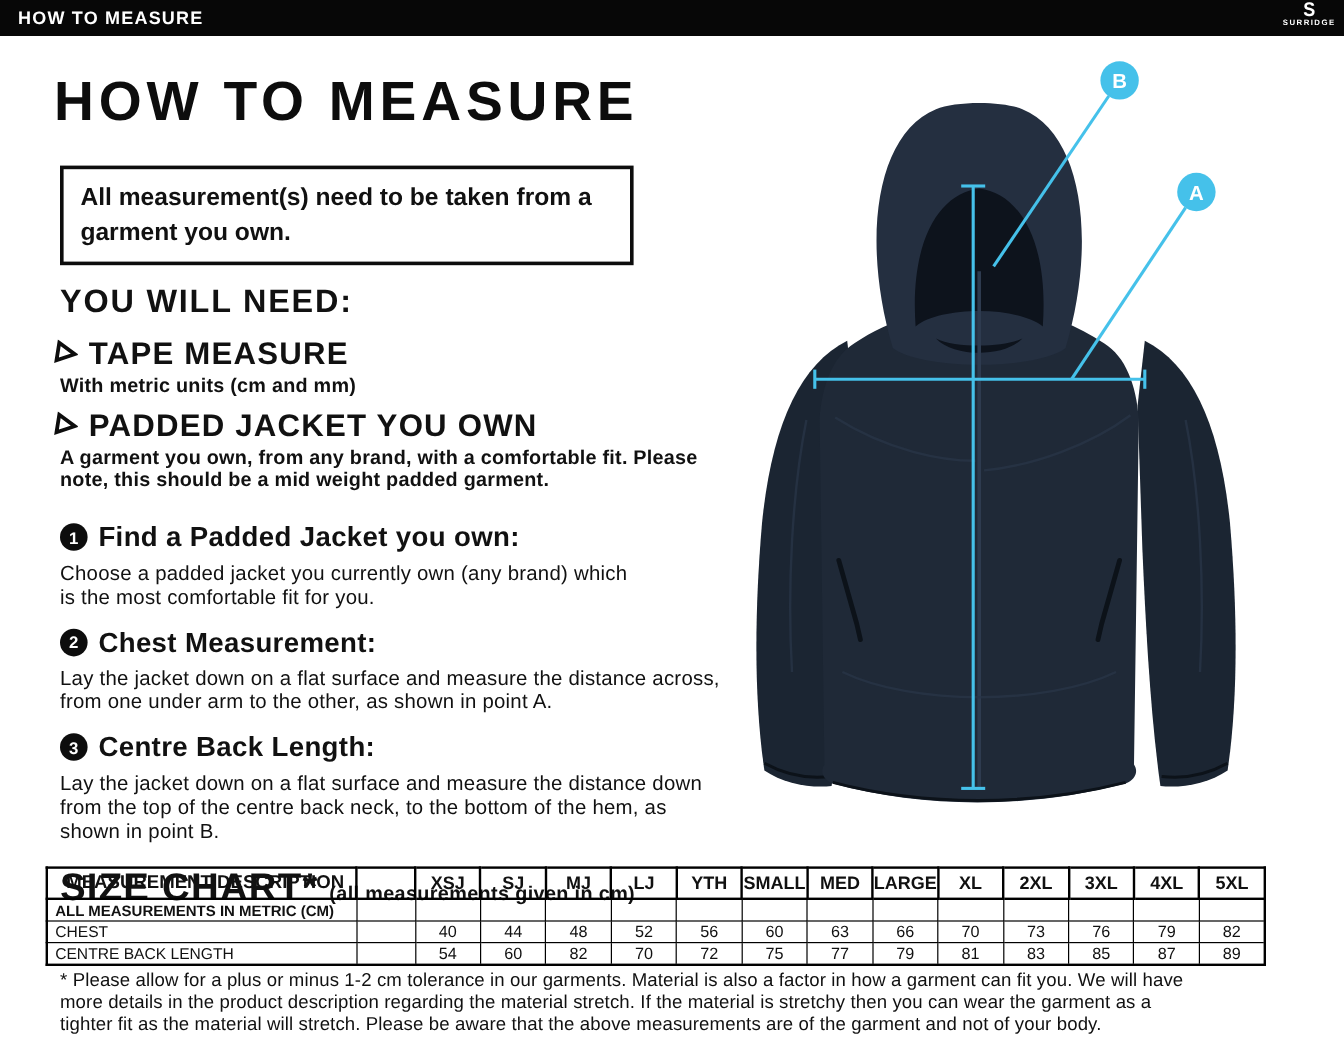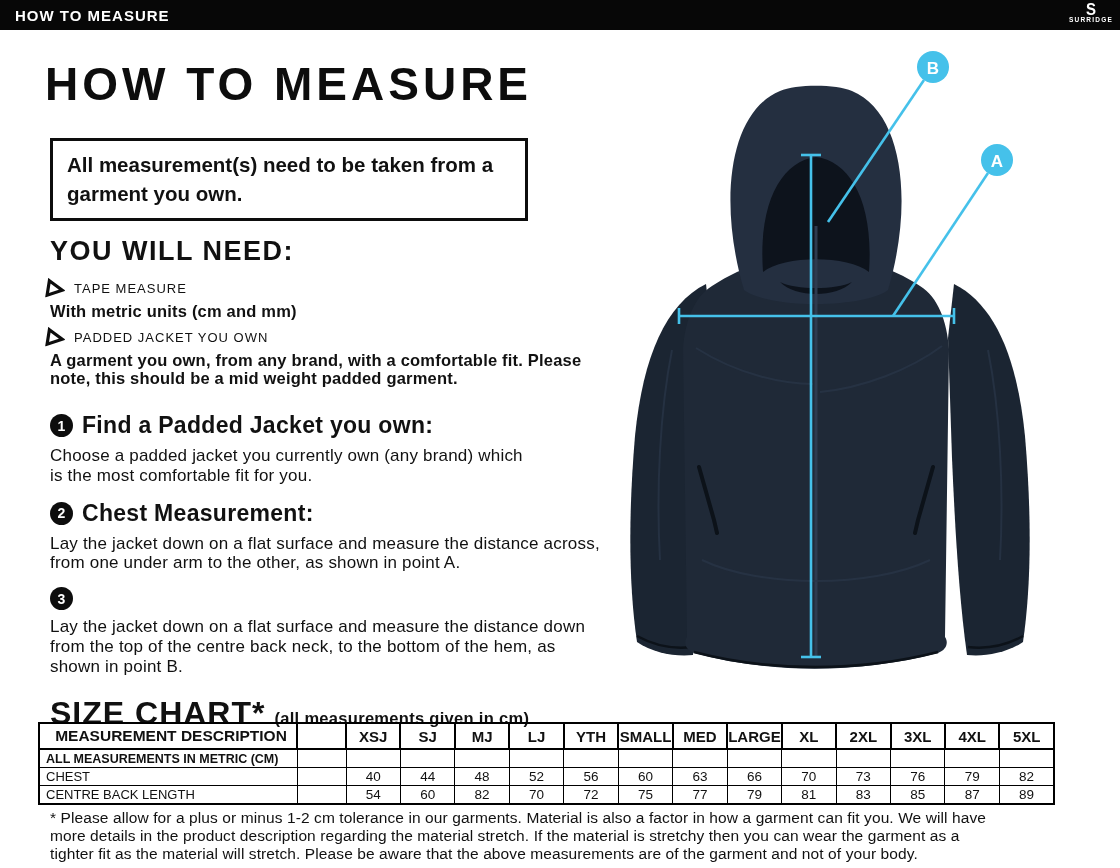--- a/index.html
+++ b/index.html
@@ -18,21 +18,21 @@
   .logo-name{display:block;font-size:6.5px;font-weight:700;letter-spacing:1.2px;margin-top:1px;}
   
   .left-col{position:absolute;left:45px;top:60px;width:572px;}
   .page-title{margin:0 0 30px 0;font-size:46px;line-height:1.05;font-weight:700;letter-spacing:4px;color:#0d0d0d;}
   .notice-box{border:3px solid #0d0d0d;margin:0 0 15px 5px;padding:10px 14px;width:444px;
     font-size:20.5px;font-weight:700;line-height:1.38;white-space:pre-line;}
   .ywn-heading{margin:0 0 12px 5px;font-size:27px;font-weight:700;letter-spacing:1.5px;}
   .need-item{margin-left:0;}
   .need-item-header{display:flex;align-items:center;gap:9px;margin:0 0 3px 0;}
   .tri-icon{width:20px;height:20px;flex:0 0 20px;transform:rotate(9deg);}
-  .need-label{font-size:13px;font-weight:400;letter-spacing:1px;}
+  .need-label{font-size:26px;font-weight:700;letter-spacing:1px;}
   .need-desc{margin:0 0 7px 5px;font-size:16.5px;font-weight:700;line-height:1.14;letter-spacing:0.2px;white-space:pre-line;}
   .steps{margin-top:24px;}
   .step-header{display:flex;align-items:center;gap:9px;margin:0 0 7px 5px;}
   .step-num{width:23px;height:23px;border-radius:50%;background:#0d0d0d;color:#fff;
     display:flex;align-items:center;justify-content:center;font-size:14px;font-weight:700;flex:0 0 23px;}
   .step-title{font-size:23px;font-weight:700;letter-spacing:0.3px;}
   .step-desc{margin:0 0 14px 5px;font-size:17px;font-weight:400;line-height:1.16;letter-spacing:0.2px;white-space:pre-line;}
   .size-chart-line{margin:19px 0 0 5px;display:flex;align-items:baseline;gap:9px;}
   .size-chart-heading{font-size:32px;font-weight:700;letter-spacing:1px;}
   .size-chart-sub{font-size:16.5px;font-weight:700;letter-spacing:0.3px;}
@@ -114,20 +114,21 @@
       <div class="step-header">
         <span class="step-num">2</span>
         <span class="step-title">Chest Measurement:</span>
       </div>
       <p class="step-desc">Lay the jacket down on a flat surface and measure the distance across,
 from one under arm to the other, as shown in point A.</p>
     </div>
     <div class="step">
       <div class="step-header">
         <span class="step-num">3</span>
+        <span class="step-title">Centre Back Length:</span>
       </div>
       <p class="step-desc">Lay the jacket down on a flat surface and measure the distance down
 from the top of the centre back neck, to the bottom of the hem, as
 shown in point B.</p>
     </div>
   </div>
 
   <div class="size-chart-line">
     <span class="size-chart-heading">SIZE CHART*</span>
     <span class="size-chart-sub">(all measurements given in cm)</span>

